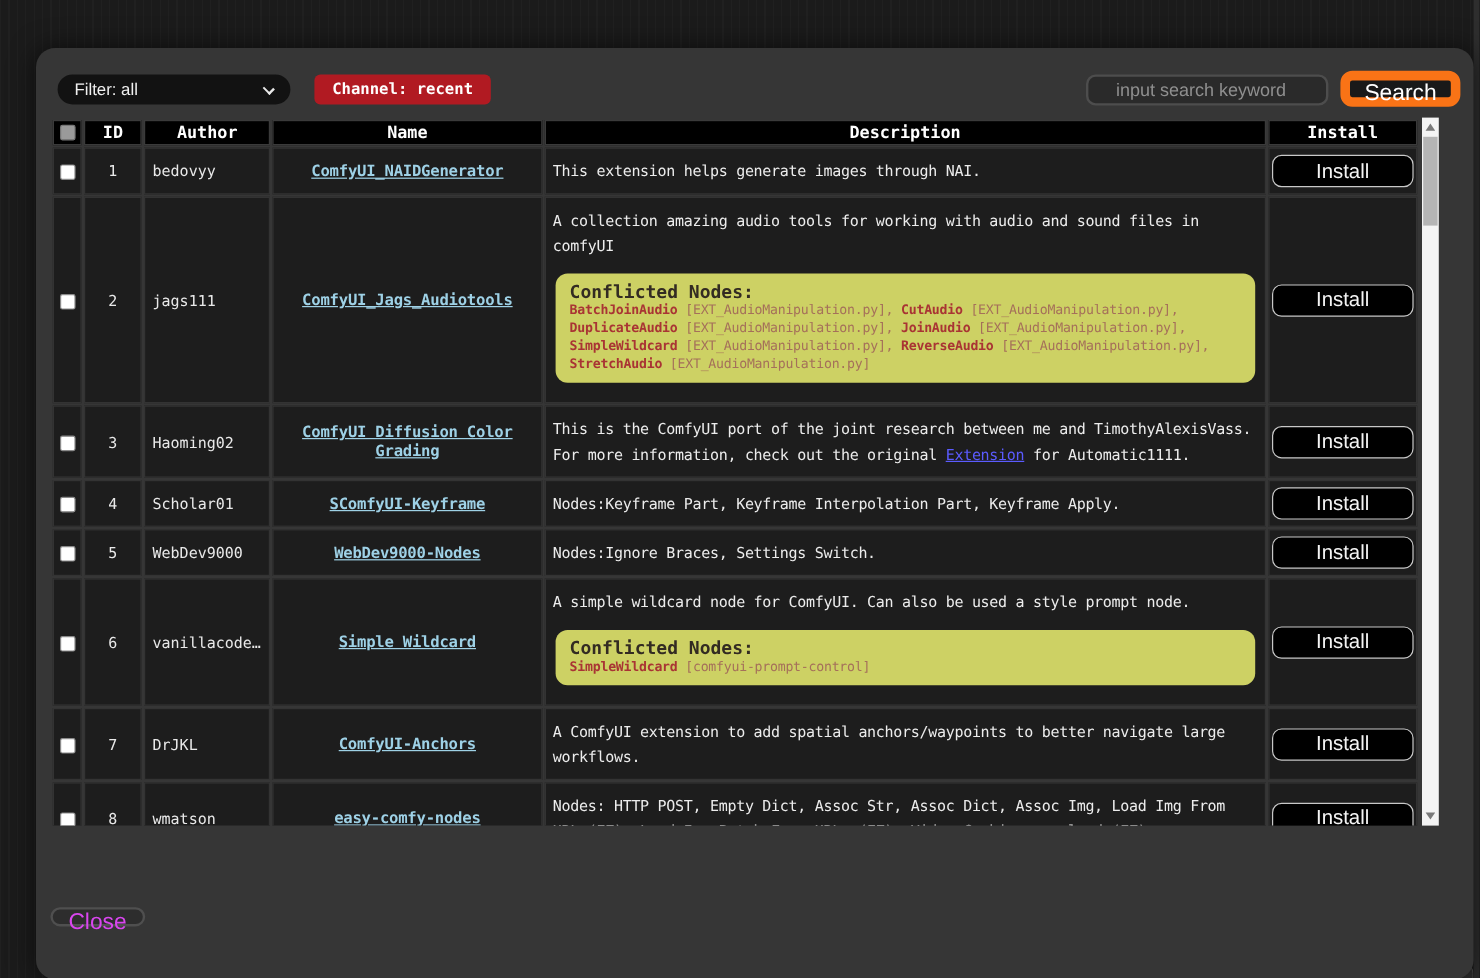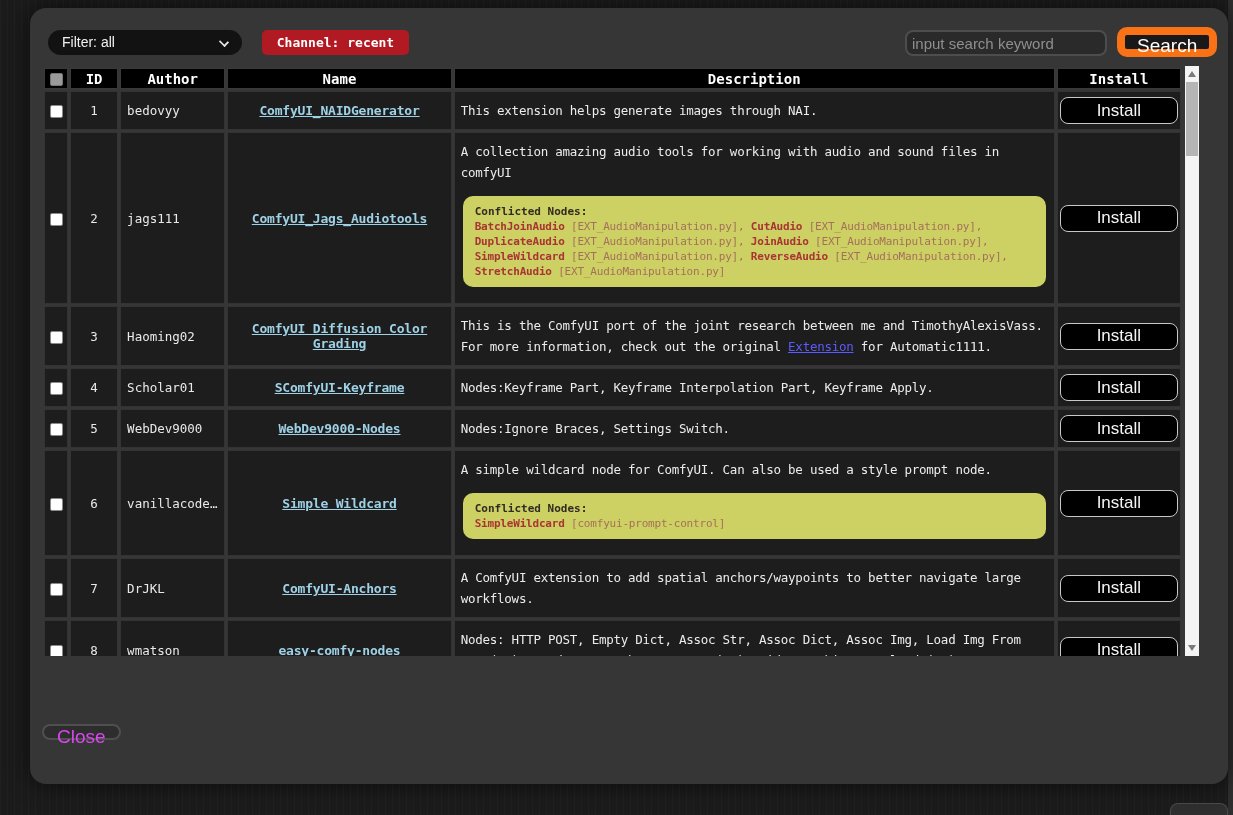--- a/index.html
+++ b/index.html
@@ -6,21 +6,21 @@
   html,body { width:1233px; height:815px; overflow:hidden; background:#181818; }
   body { font-family:"DejaVu Sans Mono", monospace; }
 
   .page {
     position:relative; width:1233px; height:815px;
     background:#1b1b1b;
     background-image:repeating-linear-gradient(90deg, rgba(255,255,255,0.025) 0 1px, transparent 1px 7px);
   }
 
   .dialog {
-    position:absolute; left:30px; top:8px; width:1198px; height:776px;
+    position:absolute; left:30px; top:40px; width:1198px; height:776px;
     background:#363636; border-radius:16px;
     box-shadow:0 0 22px rgba(0,0,0,0.6);
   }
 
   
   .filter-select {
     position:absolute; left:18px; top:22px; width:194px; height:25px;
     background:#121212; border-radius:13px; color:#f0f0f0;
     font-family:"Liberation Sans", sans-serif; font-size:14px;
     line-height:25px; padding:0 14px; cursor:pointer;
@@ -33,21 +33,21 @@
   .channel-btn {
     position:absolute; left:232px; top:22px; width:147px; height:25px;
     background:#b11a22; border:none; border-radius:5px;
     color:#fff; font-family:"DejaVu Sans Mono", monospace; font-weight:bold;
     font-size:13px; text-align:center; line-height:25px; cursor:pointer;
   }
   .search-input {
     position:absolute; left:875px; top:22px; width:202px; height:26px;
     background:#2a2a2a; border:2px solid #4d4d4d; border-radius:8px;
     color:#ddd; font-family:"Liberation Sans", sans-serif; font-size:15px;
-    padding:0 5px; outline:none;
+    padding:0 23px; outline:none;
   }
   .search-input::placeholder { color:#8f8f8f; }
   .search-btn {
     position:absolute; left:1087px; top:19px; height:30px; padding:0 12px;
     background:#191919; border:8px solid #f97316; border-radius:10px;
     color:#fff; font-family:"Liberation Sans", sans-serif; font-size:19px;
     cursor:pointer;
   }
 
   
@@ -84,21 +84,21 @@
     color:#9ed1e6; font-weight:bold; font-size:13px;
     text-decoration:underline; cursor:pointer; letter-spacing:-0.2px;text-align:center;
   }
   .desc { font-size:12.5px; line-height:21px; letter-spacing:-0.25px; color:#ececec; }
   .desc-link { color:#5b5bff; text-decoration:underline; cursor:pointer; }
 
   .conflict {
     background:#cdd164; border-radius:10px; padding:8px 12px;
     margin:13px 2px 8px 2px;
   }
-  .conflict-title { color:#332b22; font-weight:bold; font-size:11px; line-height:15px; }
+  .conflict-title { color:#332b22; font-weight:bold; font-size:15px; line-height:15px; }
   .conflict-body  { font-size:11px; line-height:15px; color:#a5705a; letter-spacing:-0.2px; }
   .conflict-body b { color:#a93434;margin-top:48px; }
 
   .install-btn {
     width:118px; height:27px; background:#000; color:#f5f5f5;
     border:1px solid #c8c8c8; border-radius:8px;
     font-family:"Liberation Sans", sans-serif; font-size:17px; cursor:pointer;
   }
 
   

